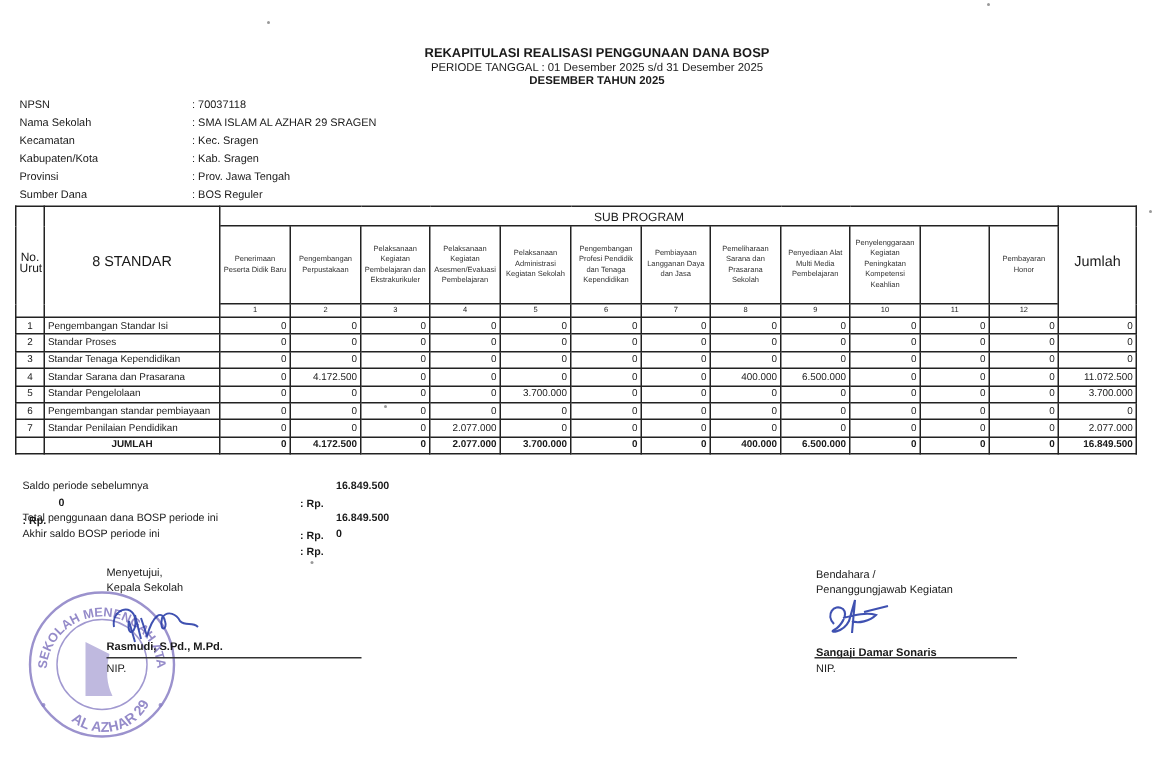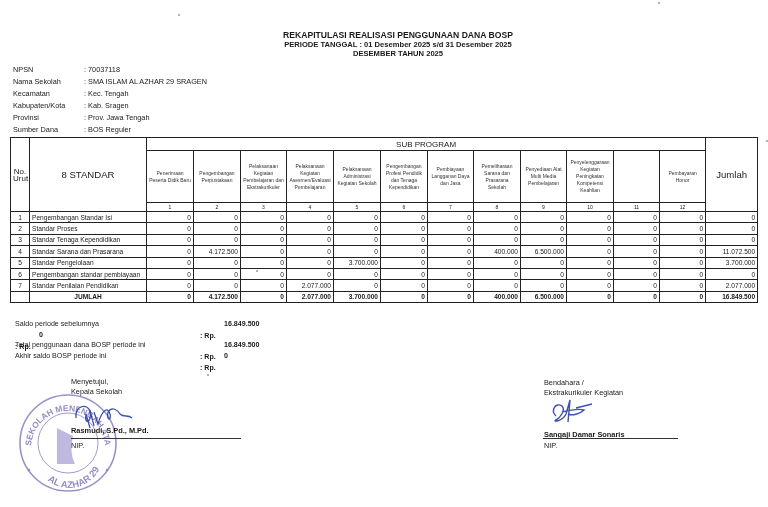--- a/index.html
+++ b/index.html
@@ -1,24 +1,24 @@
 <!DOCTYPE html>
 <html><head>
 <meta charset="utf-8">
 <style>
   html, body { margin: 0; padding: 0; background: #ffffff; }
   body { width: 768px; height: 507px; position: relative; overflow: hidden;
          font-family: "Liberation Sans", sans-serif; color: #1a1a1a; }
   .title-block { position: absolute; left: 0; width: 768px; top: 30px; text-align: center; }
   .title-block .t1 { font-weight: bold; font-size: 8.6px; line-height: 10px; margin-left: 28px; }
-  .title-block .t2 { font-weight: bold; font-size: 7.6px; line-height: 9px; margin-left: 28px; }
+  .title-block .t2 { font-weight: normal; font-size: 7.6px; line-height: 9px; margin-left: 28px; }
   .title-block .t3 { font-weight: bold; font-size: 7.6px; line-height: 9px; margin-left: 28px; }
 
   .info { position: absolute; left: 13px; top: 64px; font-size: 7.3px; }
-  .info .row { height: 12px; line-height: 12px; display: flex; }
+  .info .row { height: 12px; line-height: 12px; display: flex; gap: 44px; }
   .info .lbl { width: 71px; }
   .info .val { }
 
   table.rekap { position: absolute; left: 10px; top: 137px; width: 747px; border-collapse: collapse;
                 table-layout: fixed; font-size: 5.6px; }
   table.rekap td, table.rekap th { border: 1px solid #222; padding: 0 2px; overflow: hidden; white-space: nowrap; }
   table.rekap th { font-weight: normal; text-align: center; vertical-align: middle; white-space: normal; line-height: 7px; }
   th.sub { font-weight: bold; font-size: 8px; height: 12px; }
   th.big { font-size: 9.6px; font-weight: bold; }
   th.nourut { font-size: 8px; font-weight: bold; line-height: 9px; }
@@ -63,21 +63,21 @@
   <div class="row">
       <span class="lbl">NPSN</span>
       <span class="val">: 70037118</span>
     </div>
   <div class="row">
       <span class="lbl">Nama Sekolah</span>
       <span class="val">: SMA ISLAM AL AZHAR 29 SRAGEN</span>
     </div>
   <div class="row">
       <span class="lbl">Kecamatan</span>
-      <span class="val">: Kec. Tengah</span>
+      <span class="val">: Kec. Sragen</span>
     </div>
   <div class="row">
       <span class="lbl">Kabupaten/Kota</span>
       <span class="val">: Kab. Sragen</span>
     </div>
   <div class="row">
       <span class="lbl">Provinsi</span>
       <span class="val">: Prov. Jawa Tengah</span>
     </div>
   <div class="row">
@@ -326,21 +326,21 @@
 </div>
 <svg class="scribble" style="left:66px; top:400px; width:72px; height:30px;" viewBox="0 0 72 30">
   <path d="M 10 18 C 8 6, 22 2, 24 12 C 26 22, 18 26, 20 14 L 24 28 M 24 10 L 28 26 M 28 12 L 32 24 C 36 10, 42 6, 44 14 C 46 20, 40 22, 42 12 C 46 6, 52 10, 54 14 C 58 18, 62 14, 66 18" fill="none" stroke="#2a3ea8" stroke-width="1.3" opacity="0.9"></path>
 </svg>
 <div class="sig-name" style="left:71px; top:426px;">Rasmudi, S.Pd., M.Pd.</div>
 <div class="sig-line" style="left:71px; top:438px; width:170px;"></div>
 <div class="nip" style="left:71px; top:441px;">NIP.</div>
 
 <div class="sig-right">
   <div class="l1">Bendahara /</div>
-  <div class="l2">Ekstrakurikuler Kegiatan</div>
+  <div class="l2">Penanggungjawab Kegiatan</div>
 </div>
 <svg class="scribble" style="left:548px; top:398px; width:48px; height:26px;" viewBox="0 0 48 26">
   <path d="M 8 18 C 2 12, 8 4, 14 8 C 18 12, 12 20, 8 22 C 4 24, 14 24, 18 16 L 22 2 L 20 24 M 14 14 C 22 12, 30 10, 36 12 C 32 16, 24 18, 20 16 M 28 10 L 44 6" fill="none" stroke="#2a3ea8" stroke-width="1.4" opacity="0.9"></path>
 </svg>
 <div class="sig-name" style="left:544px; top:430px;">Sangaji Damar Sonaris</div>
 <div class="sig-line" style="left:543px; top:438px; width:135px;"></div>
 <div class="nip" style="left:544px; top:441px;">NIP.</div>
 
 <div class="speck" style="left:178px; top:14px;"></div>
 <div class="speck" style="left:658px; top:2px;"></div>

